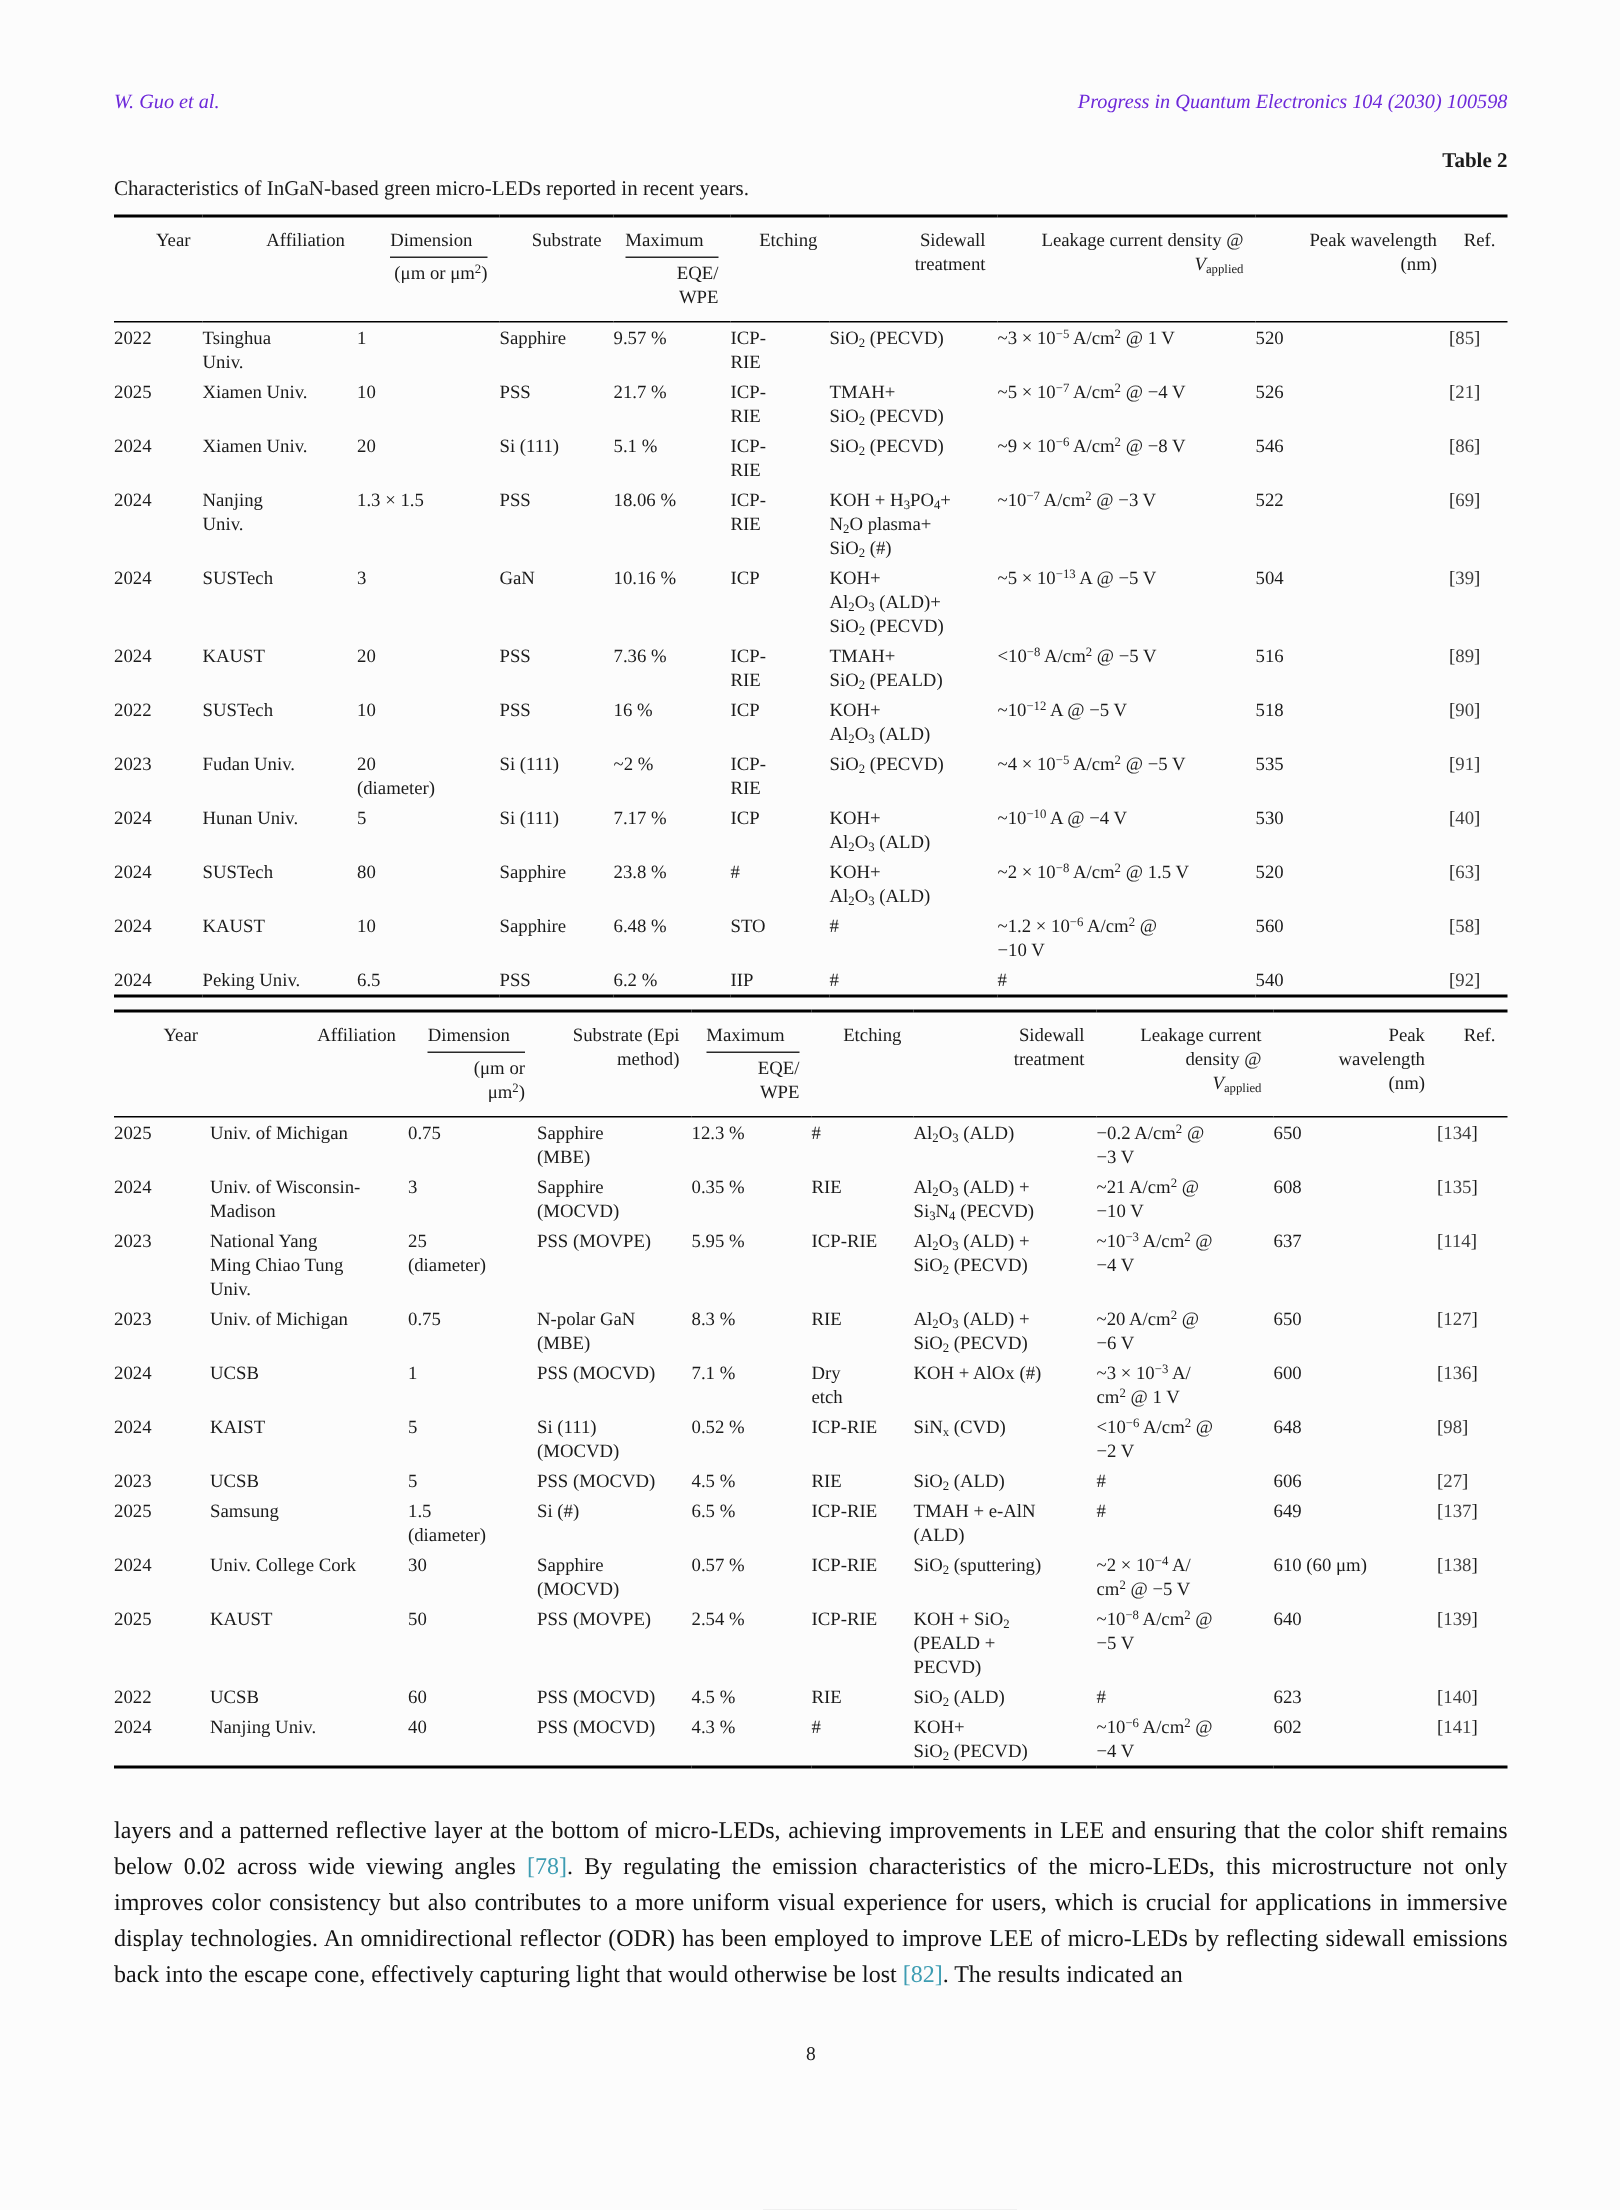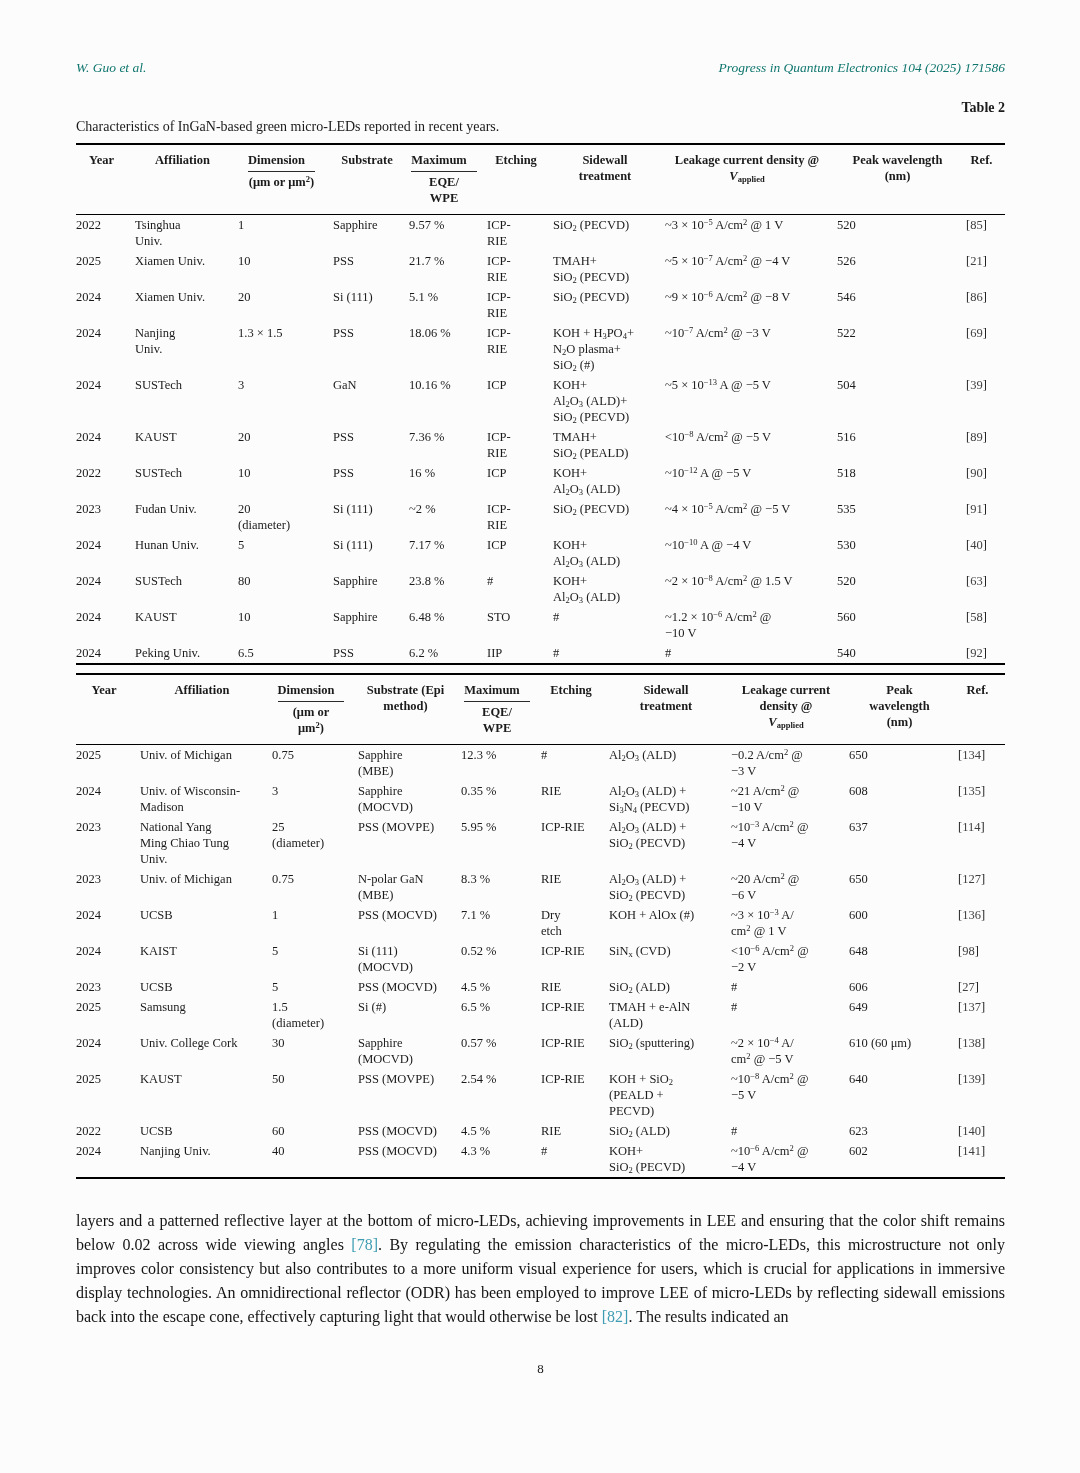--- a/index.html
+++ b/index.html
@@ -5,36 +5,36 @@
   html, body { margin: 0; padding: 0; background: #e8e8e8; }
   .page {
     width: 1080px; height: 1473px; position: relative; overflow: hidden;
     background: #fcfcfc; color: #1b1b1b;
     font-family: "Liberation Serif", "DejaVu Serif", serif;
   }
   .content { position: absolute; left: 76px; top: 0; width: 929px; padding-top: 60px; }
 
   .running-header {
     display: flex; justify-content: space-between; align-items: baseline;
-    font-style: italic; font-size: 13.5px; color: #0f766e;
+    font-style: italic; font-size: 13.5px; color: #6d28d9;
   }
 
   .tbl-label { font-weight: bold; font-size: 14px; margin-top: 24px; text-align: right; }
   .tbl-label.second { margin-top: 40px; }
   .tbl-caption { font-size: 14px; margin-top: 3px; }
 
   table.paper-table {
     width: 100%; margin-top: 8px;
     border-collapse: collapse; table-layout: fixed;
     font-size: 12.5px; line-height: 16px;
     border-top: 2px solid #000; border-bottom: 2px solid #000;
   }
   table.paper-table thead tr { border-bottom: 1.2px solid #000; }
   table.paper-table th {
-    font-weight: bold; text-align: center; vertical-align: top;
+    font-weight: normal; text-align: right; vertical-align: top;
     padding: 7px 8px 8px 0;
   }
   table.paper-table th u {
     text-decoration: none; display: inline-block;
     border-bottom: 1px solid #2a2a2a; padding: 0 10px 3px 0; margin-bottom: 2px;
   }
   table.paper-table td {
     vertical-align: top; text-align: left;
     padding: 2px 8px 2px 0;
   }
@@ -53,21 +53,21 @@
   .page-number { margin-top: 32px; text-align: center; font-size: 13px; }
 </style>
 </head>
 <body>
 
 <div class="page">
   <div class="content">
 
     <div class="running-header">
       <span>W. Guo et al.</span>
-      <span>Progress in Quantum Electronics 104 (2025) 171586</span>
+      <span>Progress in Quantum Electronics 104 (2030) 100598</span>
     </div>
 
     <section>
       <div class="tbl-label">Table 2</div>
       <div class="tbl-caption">Characteristics of InGaN-based green micro-LEDs reported in recent years.</div>
       <table class="paper-table">
         <colgroup>
           <col style="width:59px">
             <col style="width:103px">
             <col style="width:95px">

